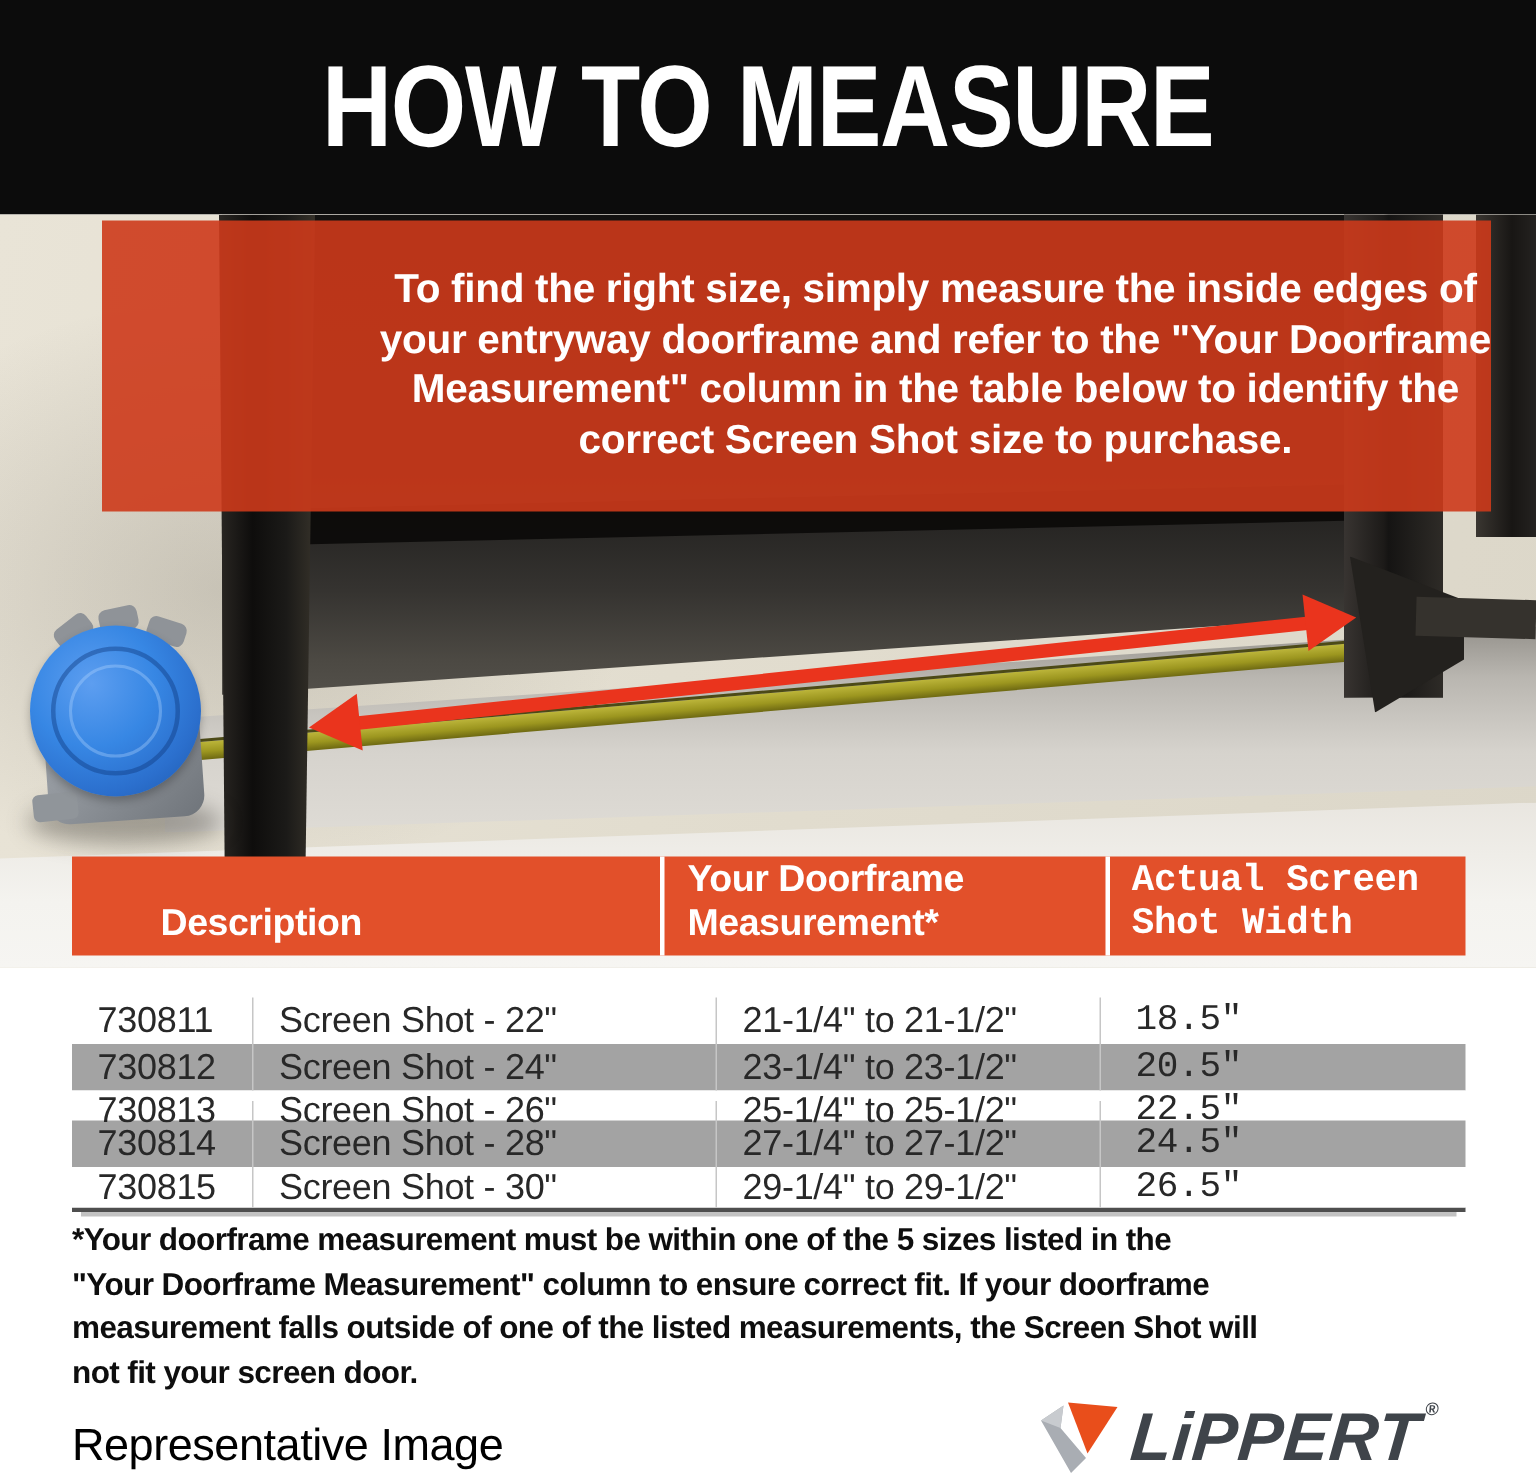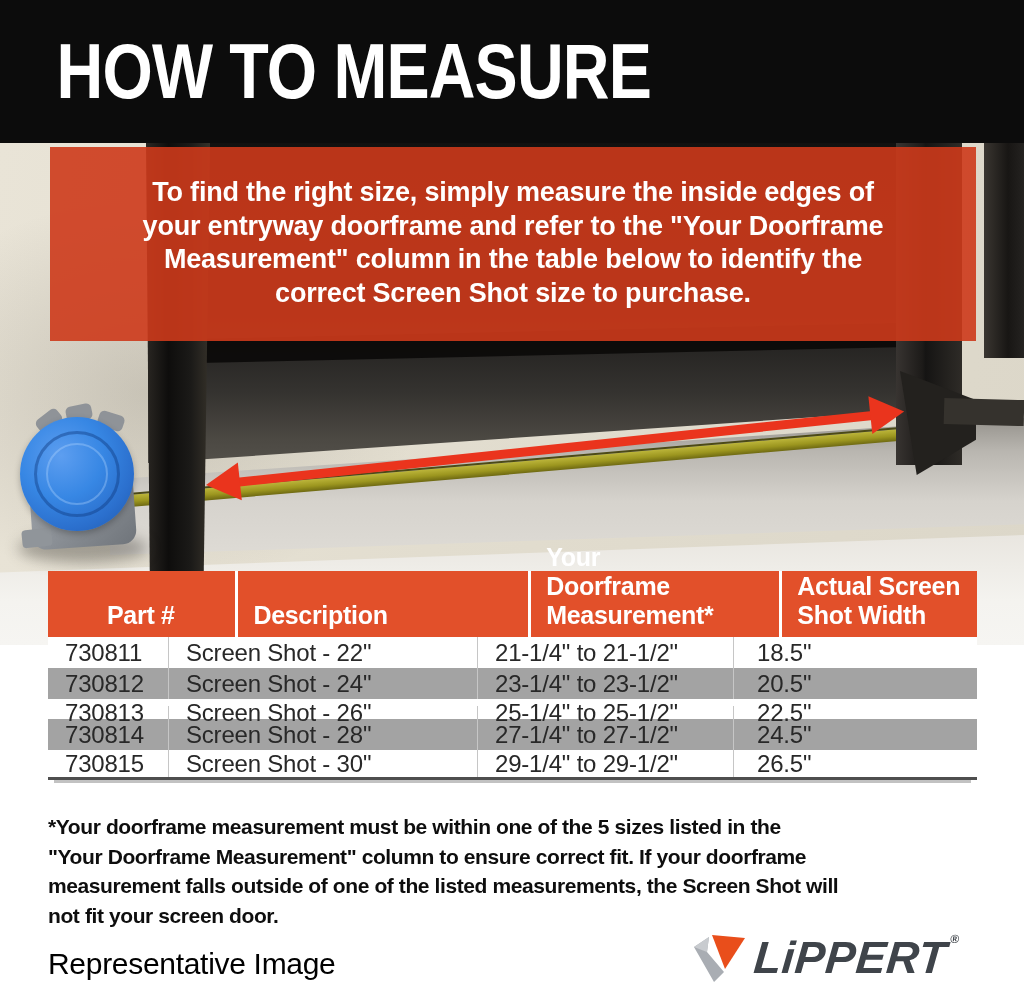--- a/index.html
+++ b/index.html
@@ -6,21 +6,21 @@
   html,body { background:#ffffff; }
   .page {
     position:relative; width:1024px; height:985px; overflow:hidden;
     background:#ffffff; font-family:"Liberation Sans", sans-serif;
   }
   .pre { white-space:pre-line; }
 
   
   .banner {
     position:absolute; left:0; top:0; width:1024px; height:143px;
-    background:#0c0c0c; display:flex; align-items:center; 
+    background:#0c0c0c; display:flex; align-items:center; justify-content:center;
   }
   .banner-title {
     display:inline-block; color:#ffffff; font-weight:bold; font-size:77px;
     letter-spacing:-1px; transform:scaleX(.84); transform-origin:center;
     line-height:1;
   }
 
   
   .photo { position:absolute; left:0; top:143px; width:1024px; height:502px; overflow:hidden;
            background:linear-gradient(100deg,#e9e4d7 0%,#e2ddcf 45%,#dcd7c9 100%); }
@@ -77,33 +77,33 @@
 
   
   .arrow { position:absolute; left:206px; top:318px; width:702px; height:48px;
            transform:rotate(-6deg); transform-origin:left center; }
   .arrow-line { position:absolute; left:22px; right:22px; top:20px; height:9px; background:#ea341d; }
   .arrow-head { position:absolute; width:0; height:0; border-top:19px solid transparent; border-bottom:19px solid transparent; top:5px; }
   .head-left  { left:0; border-right:34px solid #ea341d; }
   .head-right { right:0; border-left:34px solid #ea341d; }
 
   
-  .intro-box { position:absolute; left:50px; top:4px; width:926px; height:194px;
-           background:rgba(205,58,27,.90); display:flex; justify-content:center; }
+  .intro-box { position:absolute; left:68px; top:4px; width:926px; height:194px;
+           background:rgba(205,58,27,.90); display:flex; justify-content:flex-end; }
   .intro-text { margin-top:29px; color:#ffffff; font-weight:bold; font-size:27px;
            line-height:33.5px; text-align:center; letter-spacing:-.2px; }
 
   
   .size-table { position:absolute; left:48px; top:571px; width:929px; }
   .thead { display:flex; background:#e2502a; height:66px; }
   .th { color:#ffffff; font-weight:bold; font-size:25px; line-height:29px;
         letter-spacing:-.3px; display:flex; align-items:flex-end; padding:0 8px 7px 15px;margin-left:44px; }
   .th + .th { border-left:3px solid #ffffff; }
-  .c1 { width:120px; } .c2 { width:309px; } .c3 { width:256px; } .c4 { width:244px; }
-  .tbody { border-bottom:3px solid #4e4e4e; box-shadow:0 9px 0 -6px #c2c2c2; }
+  .c1 { width:120px; } .c2 { width:309px; } .c3 { width:256px; } .c4 { width:244px;font-family:Liberation Mono, monospace; }
+  .tbody { border-bottom:3px solid #4e4e4e; box-shadow:0 9px 0 -6px #c2c2c2;margin-top:28px; }
   .tr { display:flex; align-items:center; height:31px; background:#ffffff; }
   .tr:nth-child(2), .tr:nth-child(4) { background:#a3a3a3; }
   .tr:nth-child(3) { height:20px; padding-top:7px; }
   .tr:nth-child(5) { height:27px;justify-content:space-between; }
   .td { color:#282828; font-size:24px; letter-spacing:-.2px; padding-left:17px; height:100%;
         display:flex; align-items:center; }
   .td + .td { border-left:1px solid #c6c6c6; }
   .td.c4 { padding-left:23px; }
 
   
@@ -160,21 +160,20 @@
     <div class="intro-box">
       <div class="intro-text pre">To find the right size, simply measure the inside edges of
 your entryway doorframe and refer to the "Your Doorframe
 Measurement" column in the table below to identify the
 correct Screen Shot size to purchase.</div>
     </div>
   </div>
 
   <div class="size-table">
     <div class="thead">
-      <div class="th c1 pre">Part #</div>
       <div class="th c2 pre">Description</div>
       <div class="th c3 pre">Your Doorframe
 Measurement*</div>
       <div class="th c4 pre">Actual Screen
 Shot Width</div>
     </div>
     <div class="tbody">
       <div class="tr">
         <div class="td c1">730811</div>
         <div class="td c2">Screen Shot - 22"</div>

